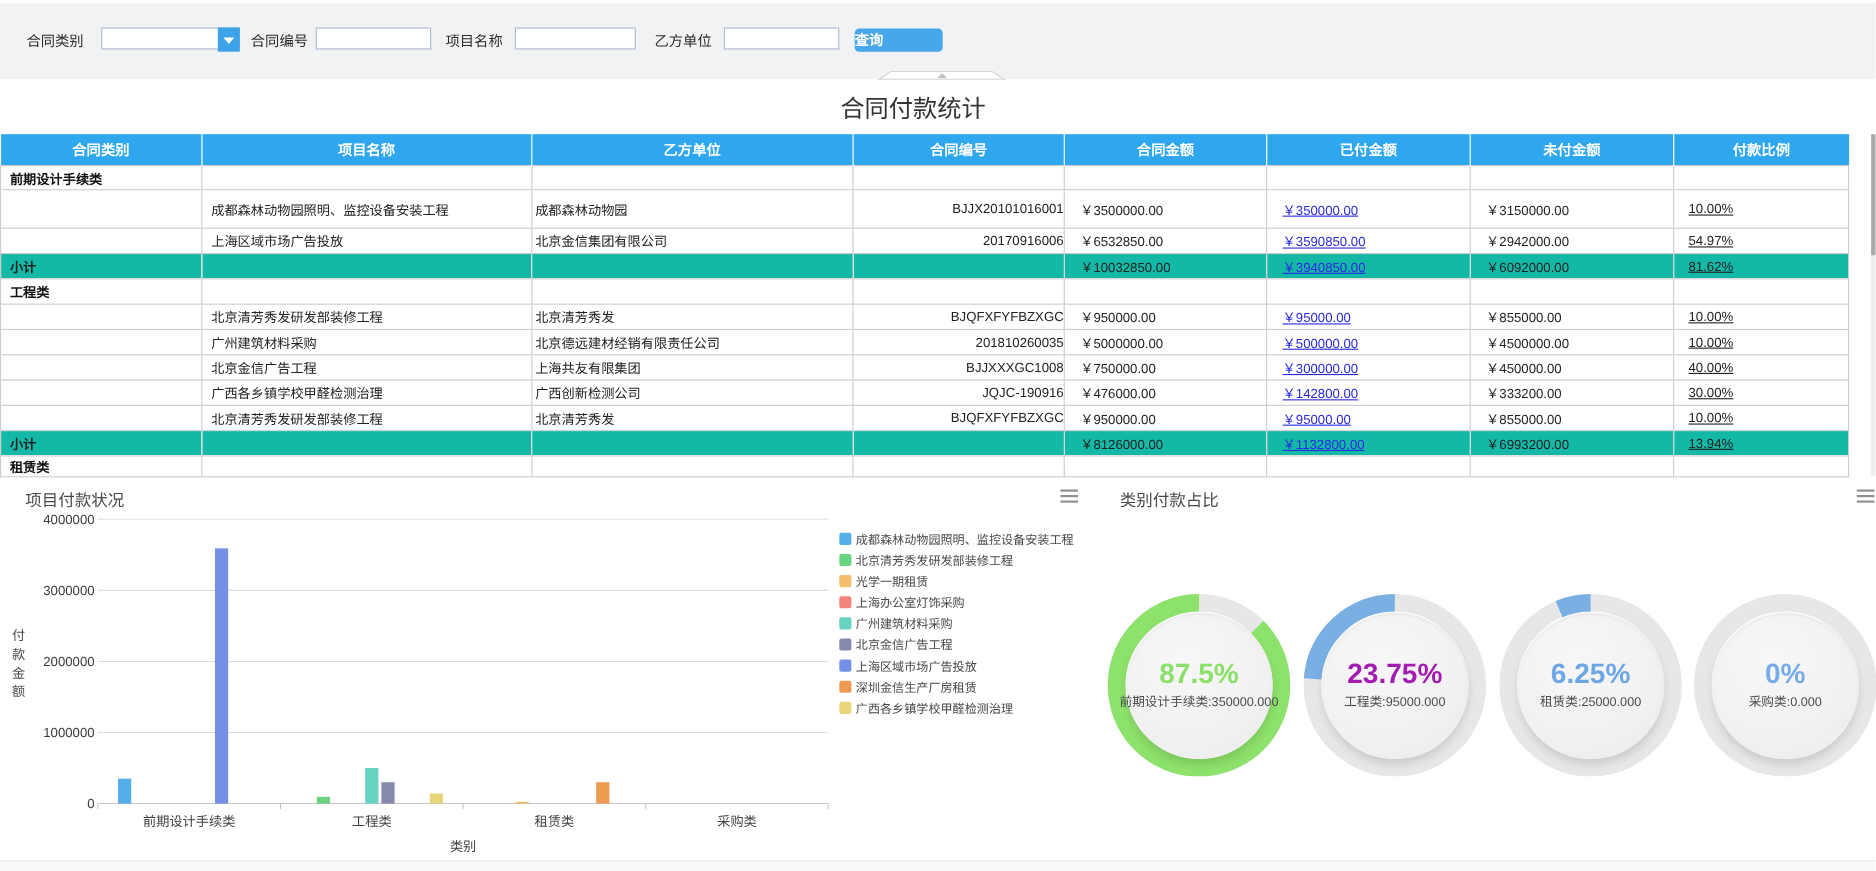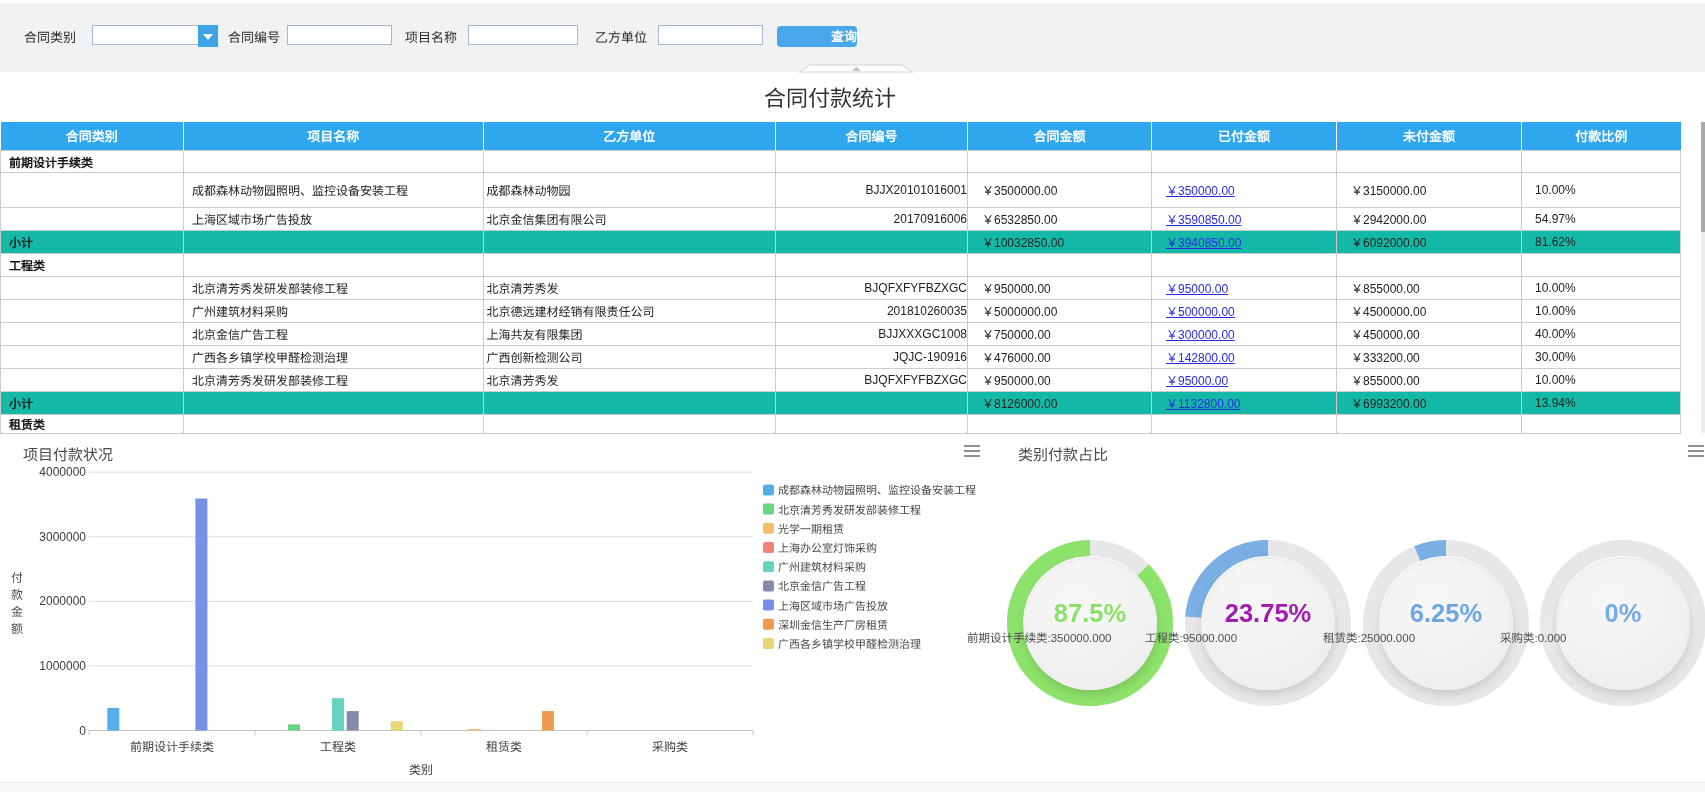--- a/index.html
+++ b/index.html
@@ -8,36 +8,36 @@
   .abs { position:absolute; }
   
   #topbar { left:0; top:3px; width:1705px; height:69px; background:#f0f2f4; }
   .flabel { position:absolute; top:26.5px; font-size:13px; color:#2b2b2b; white-space:nowrap; }
   .finput { position:absolute; top:25px; height:20px; background:#fff; border:1px solid #a9b6cf; }
   #selwrap { left:92px; top:25px; width:126px; height:20px; background:#fff; border:1px solid #a9b6cf; }
   #selbtn { position:absolute; right:-1px; top:-1px; width:20px; height:22px; background:#3ca3e8; }
   #selbtn:after { content:""; position:absolute; left:4.5px; top:9px; width:0; height:0;
      border-left:5.5px solid transparent; border-right:5.5px solid transparent; border-top:6px solid #fff; }
   #qbtn { left:777px; top:26px; width:80px; height:21px; background:#47a7ea; border-radius:4px;
-     color:#fff; font-size:13px; font-weight:bold; text-align:right; line-height:21px; }
+     color:#fff; font-size:13px; font-weight:bold; text-align:left; line-height:21px; }
   
   #handle { left:795px; top:64px; width:120px; height:9px; }
   
   #ptitle { left:0; top:80px; width:1660px; text-align:center; font-size:22px; color:#333; }
   
   #tbl { left:0; top:122px; width:1680px; border-collapse:collapse; table-layout:fixed;
          font-size:12px; color:#222; }
   #tbl th { background:#2ea7ee; color:#fff; font-size:13px; font-weight:bold;
        border-right:1px solid #fff; height:27px; text-align:center; padding:0; }
   #tbl th:last-child { border-right:none; }
   #tbl td { border:1px solid #ccc; padding:0 0 0 8px; overflow:hidden; white-space:nowrap; }
   #tbl td.m { padding-left:14px; }
   #tbl td.c { padding-left:3.5px;text-align:right; }
   #tbl td.u { padding-left:3px; }
-  #tbl td.p { padding-left:13px; }
+  #tbl td.p { padding-left:13px;text-decoration:underline; }
   #tbl tr.grp td { font-weight:bold; color:#111; }
   #tbl tr.sub td { background:#14b8a6; }
   #tbl tr.sub td:first-child { font-weight:bold; }
   #tbl a { color:#2a2ae0; }
   
   #sbtrack { left:1701px; top:122px; width:4px; height:311px; background:#ededed; }
   #sbthumb { left:1701px; top:122px; width:4px; height:110px; background:#a9a9a9; }
   
   .ptitle2 { font-size:15px; color:#4a4a4a; }
   #ltitle { left:23px; top:442.5px; }
@@ -45,21 +45,21 @@
   .burger div { width:16px; height:2px; background:#909090; margin-bottom:3px; }
   #burg1 { left:964px; top:445px; }
   #burg2 { left:1688px; top:445px; }
   
   .gauge { position:absolute; width:166px; height:166px; }
   .disc { position:absolute; left:16.5px; top:16.5px; width:133px; height:133px; border-radius:50%;
      background:radial-gradient(circle at 40% 32%, #f7f7f8 0%, #f1f1f2 60%, #eaeaeb 100%);
      box-shadow: 0 5px 8px rgba(0,0,0,.12), inset 0 2px 3px rgba(0,0,0,.04); }
   .gpct { position:absolute; left:0; top:59px; width:166px; text-align:center;
      font-size:25.5px; font-weight:bold; }
-  .glab { position:absolute; left:-40px; top:88.5px; width:246px; text-align:left;
+  .glab { position:absolute; left:-40px; top:88.5px; width:246px; text-align:center;
      font-size:11.5px; color:#4d4d4d; }
   
   #bstrip { left:0; top:782px; width:1705px; height:10px; background:#fafafa; border-top:1px solid #e9e9e9; }
 </style>
 </head>
 <body>
 <div id="topbar" class="abs"></div>
 <div class="flabel abs" style="left:24px;">合同类别</div>
 <div id="selwrap" class="abs">
     <div id="selbtn"></div>

